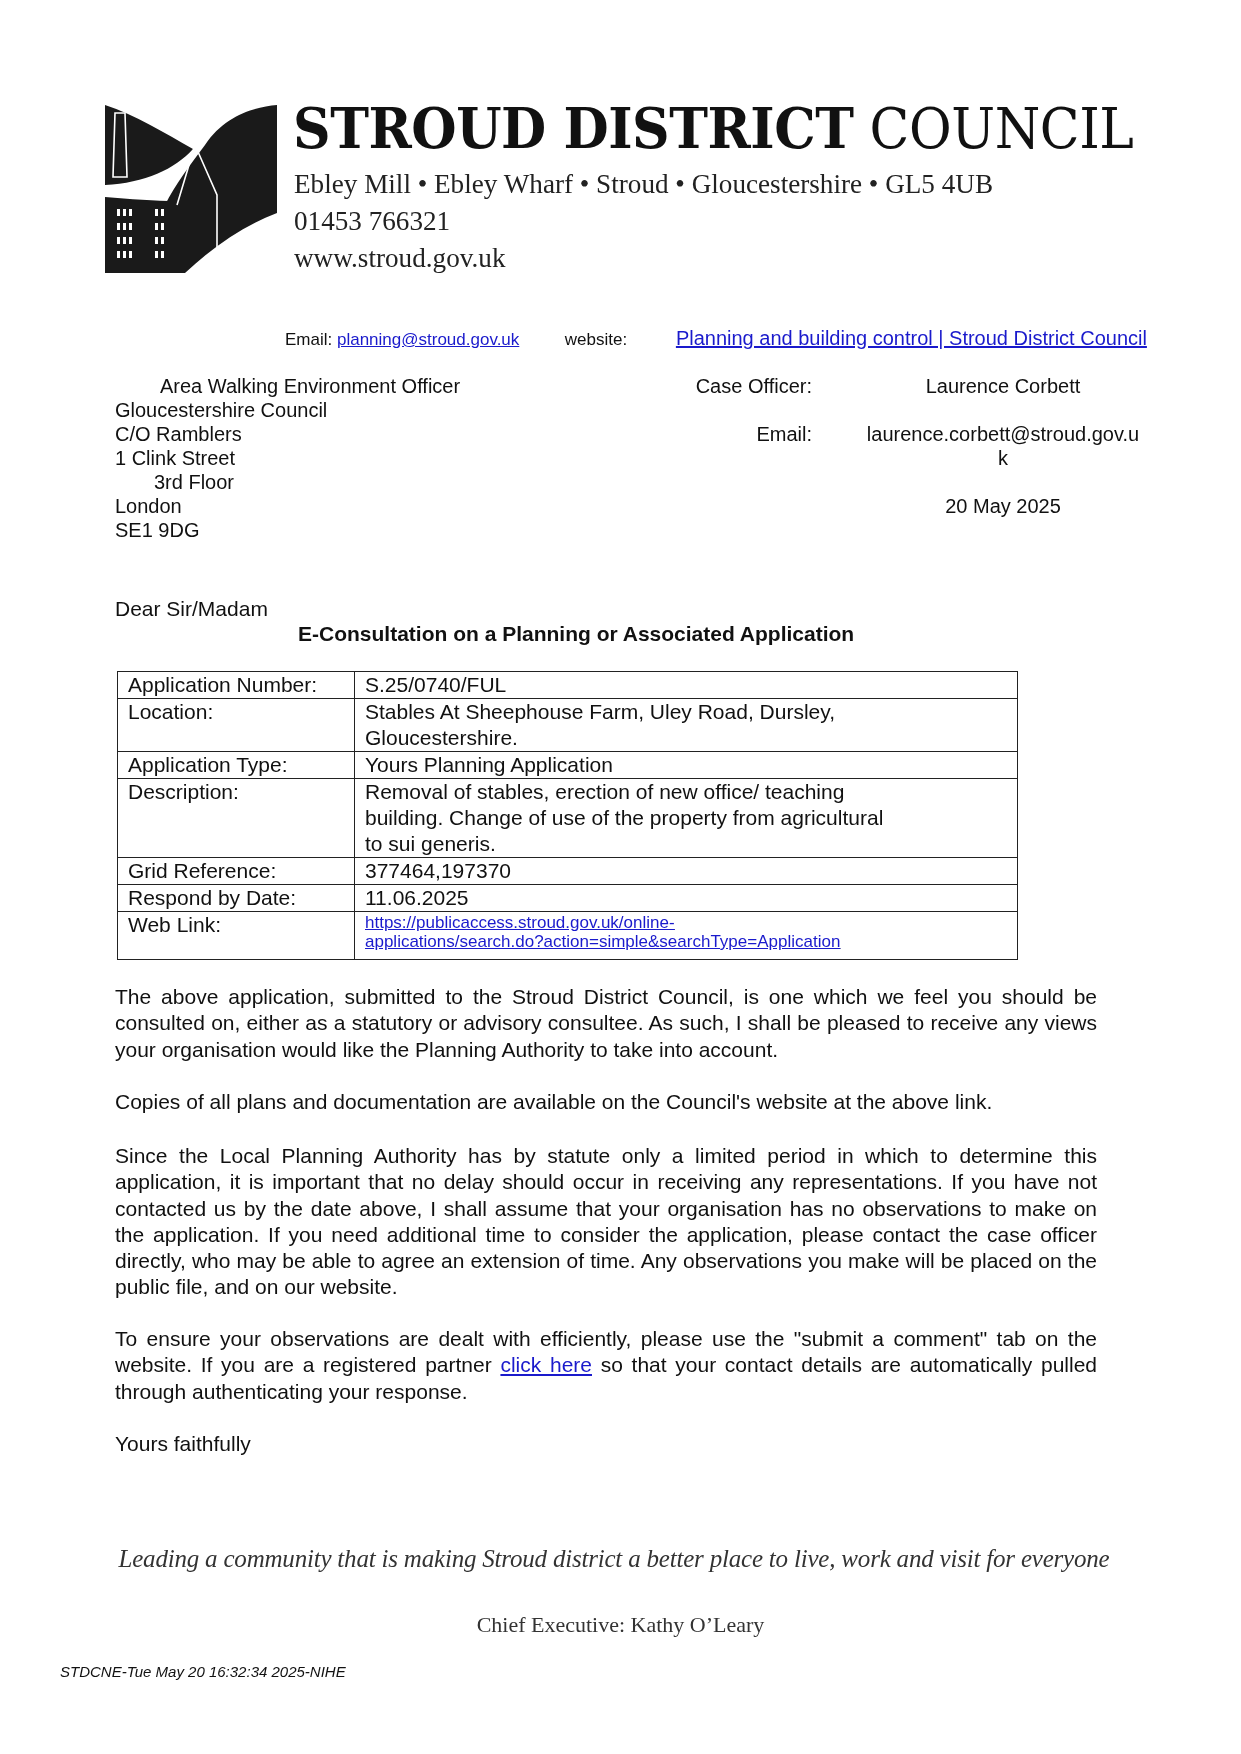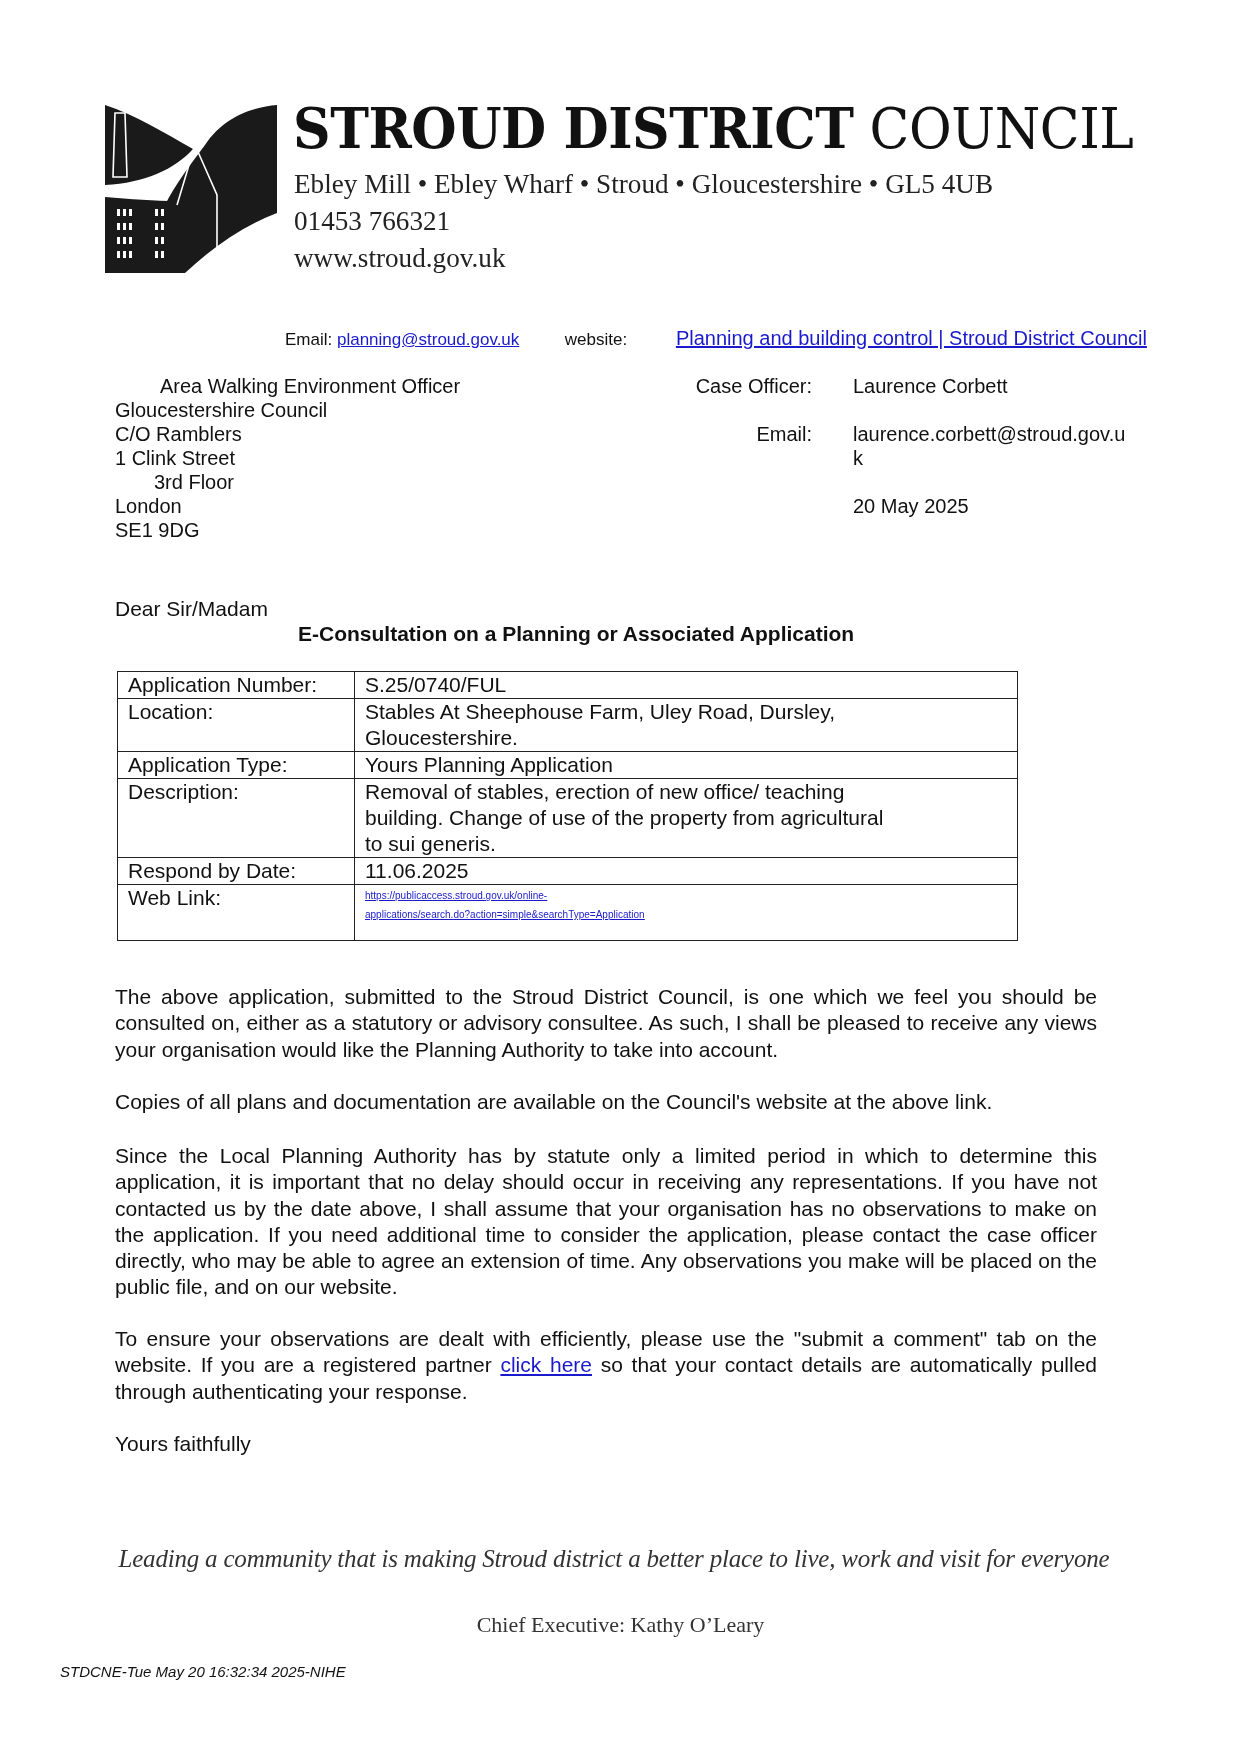--- a/index.html
+++ b/index.html
@@ -14,30 +14,30 @@
   #org-name .bold { font-weight:bold; }
   #org-name .light { font-weight:normal; }
   .addr-line { left:294px; font-size:28px; line-height:36px; color:#222; white-space:nowrap; font-family:"Liberation Serif", serif; transform:scaleX(0.97); transform-origin:left top; }
 
   #contact-row { top:327px; left:285px; font-size:17px; white-space:nowrap; }
   #contact-row .website-link { font-size:20px;margin-left:44px; }
 
   
   .rec { left:115px; font-size:20px; line-height:24px; white-space:nowrap; }
   .meta-label { right:429px; text-align:right; font-size:20px; line-height:24px; white-space:nowrap; }
-  .meta-value { left:853px; font-size:20px; line-height:24px; width:300px; }
+  .meta-value { left:853px; font-size:20px; line-height:24px; width:300px;text-align:center; }
 
   #salutation { left:115px; top:597px; font-size:21px; }
   #doc-title { left:298px; top:622px; font-size:21px; font-weight:bold; }
 
   
   #app-table { left:117px; top:671px; width:901px; border-collapse:collapse; font-size:21px; line-height:26px; }
   #app-table td { border:1.5px solid #222; padding:0 10px; vertical-align:top; }
   #app-table td.lbl { width:216px; }
-  #app-table td.link-cell { font-size:10px; line-height:19px; padding-top:1px; padding-bottom:16px;text-decoration:underline; }
+  #app-table td.link-cell { font-size:17px; line-height:19px; padding-top:1px; padding-bottom:8px;text-decoration:underline; }
 
   
   .para { left:115px; width:982px; font-size:21px; line-height:26.3px; text-align:justify; }
 
   
   #tagline { left:68px; top:1545px; width:1092px; font-size:25px; font-style:italic; white-space:nowrap; color:#333; font-family:"Liberation Serif", serif; text-align:center; letter-spacing:-0.2px; }
   #chief-exec { left:0; top:1612px; width:1241px; text-align:center; font-size:22px; color:#333; font-family:"Liberation Serif", serif; }
   #stamp { left:60px; top:1663px; font-size:15px; font-style:italic; white-space:nowrap; }
 </style>
 </head>
@@ -133,20 +133,24 @@
     <td class="lbl">Application Type:</td>
     <td>Yours Planning Application</td>
   </tr>
   <tr>
     <td class="lbl">Description:</td>
     <td>
           <div style="width:540px;">Removal of stables, erection of new office/ teaching building. Change of use of the property from agricultural to sui generis.</div>
         </td>
   </tr>
   <tr>
+    <td class="lbl">Grid Reference:</td>
+    <td>377464,197370</td>
+  </tr>
+  <tr>
     <td class="lbl">Respond by Date:</td>
     <td>11.06.2025</td>
   </tr>
   <tr style="height:39px;">
     <td class="lbl">Web Link:</td>
     <td class="link-cell">
       <a class="link">https://publicaccess.stroud.gov.uk/online-</a><br>
       <a class="link">applications/search.do?action=simple&amp;searchType=Application</a>
     </td>
   </tr>

